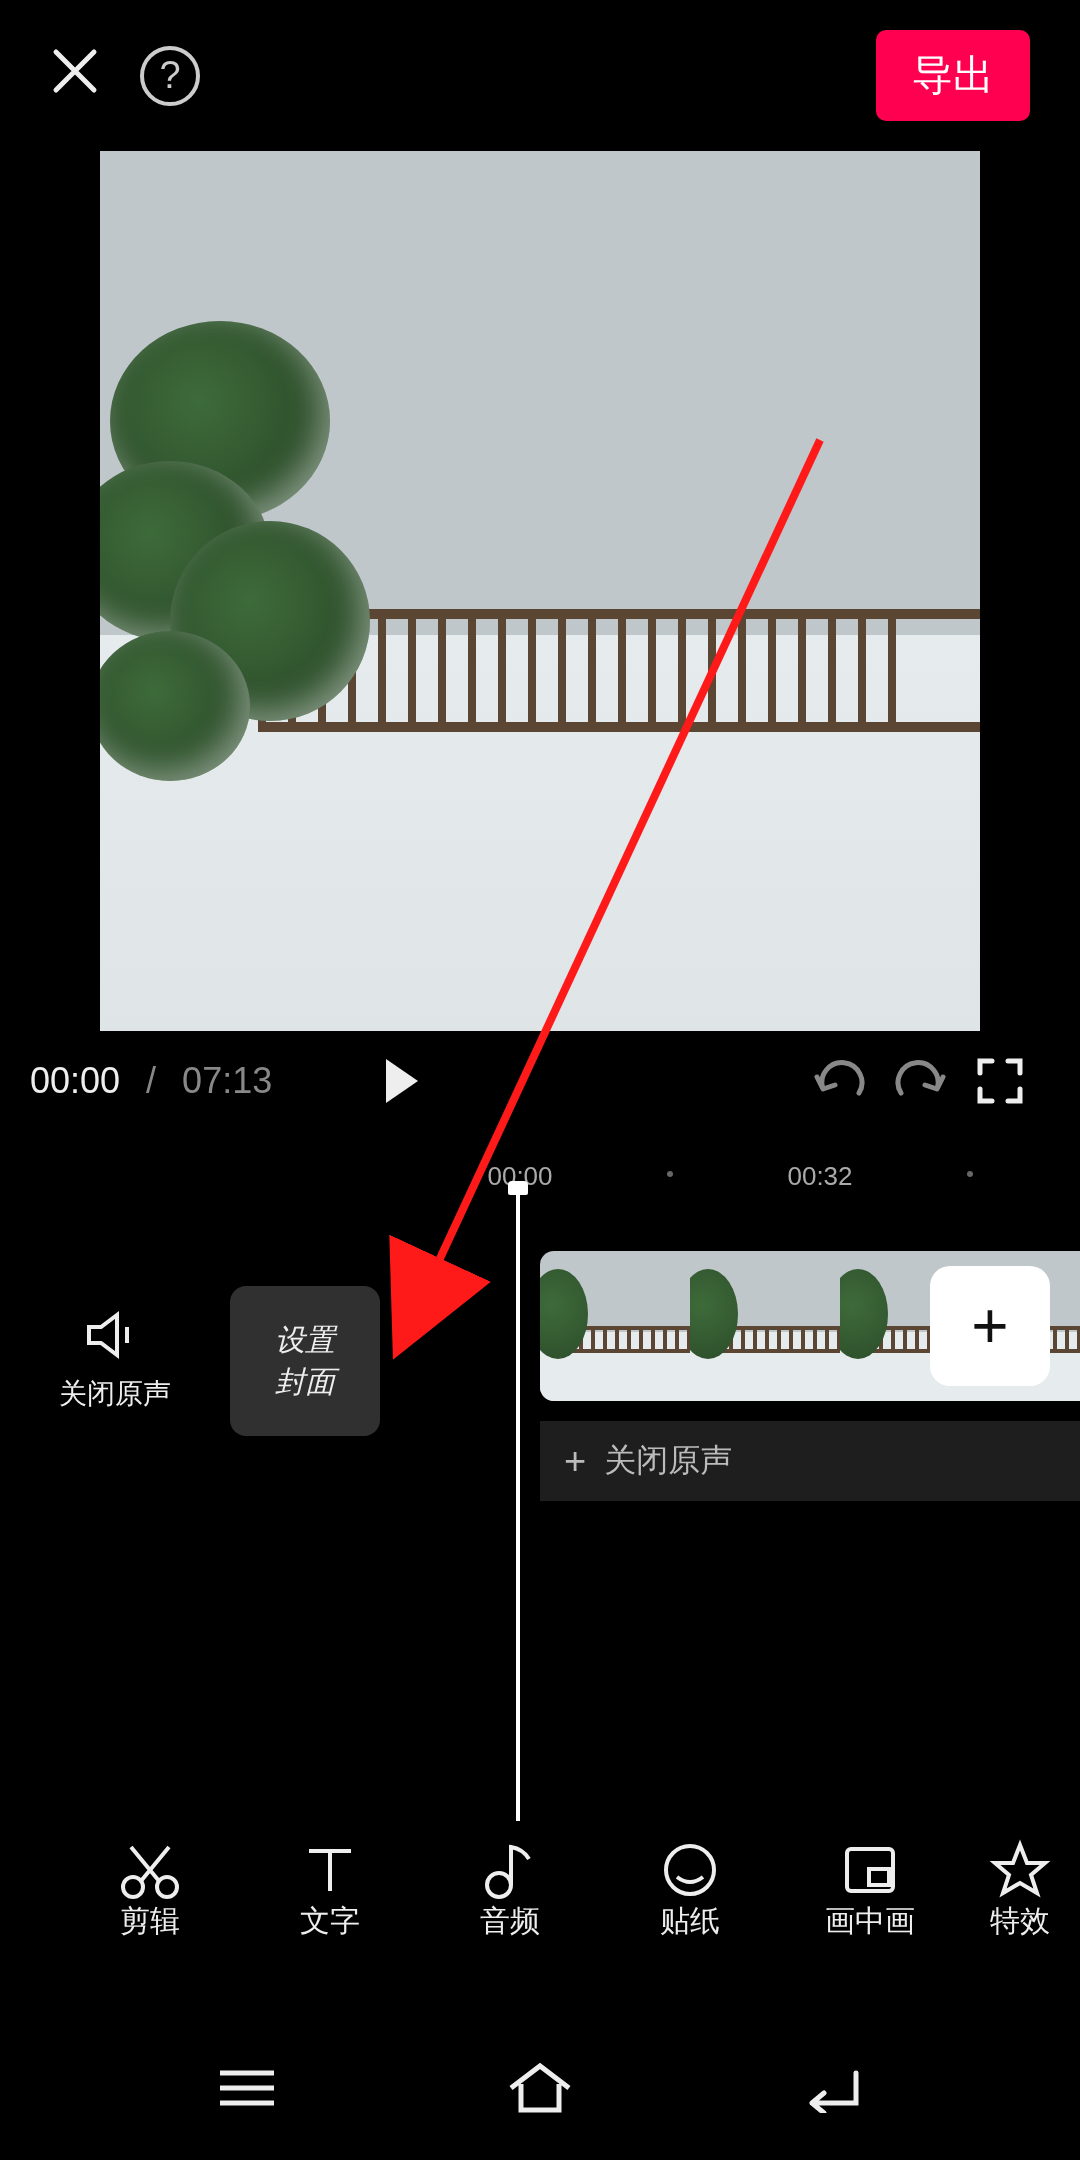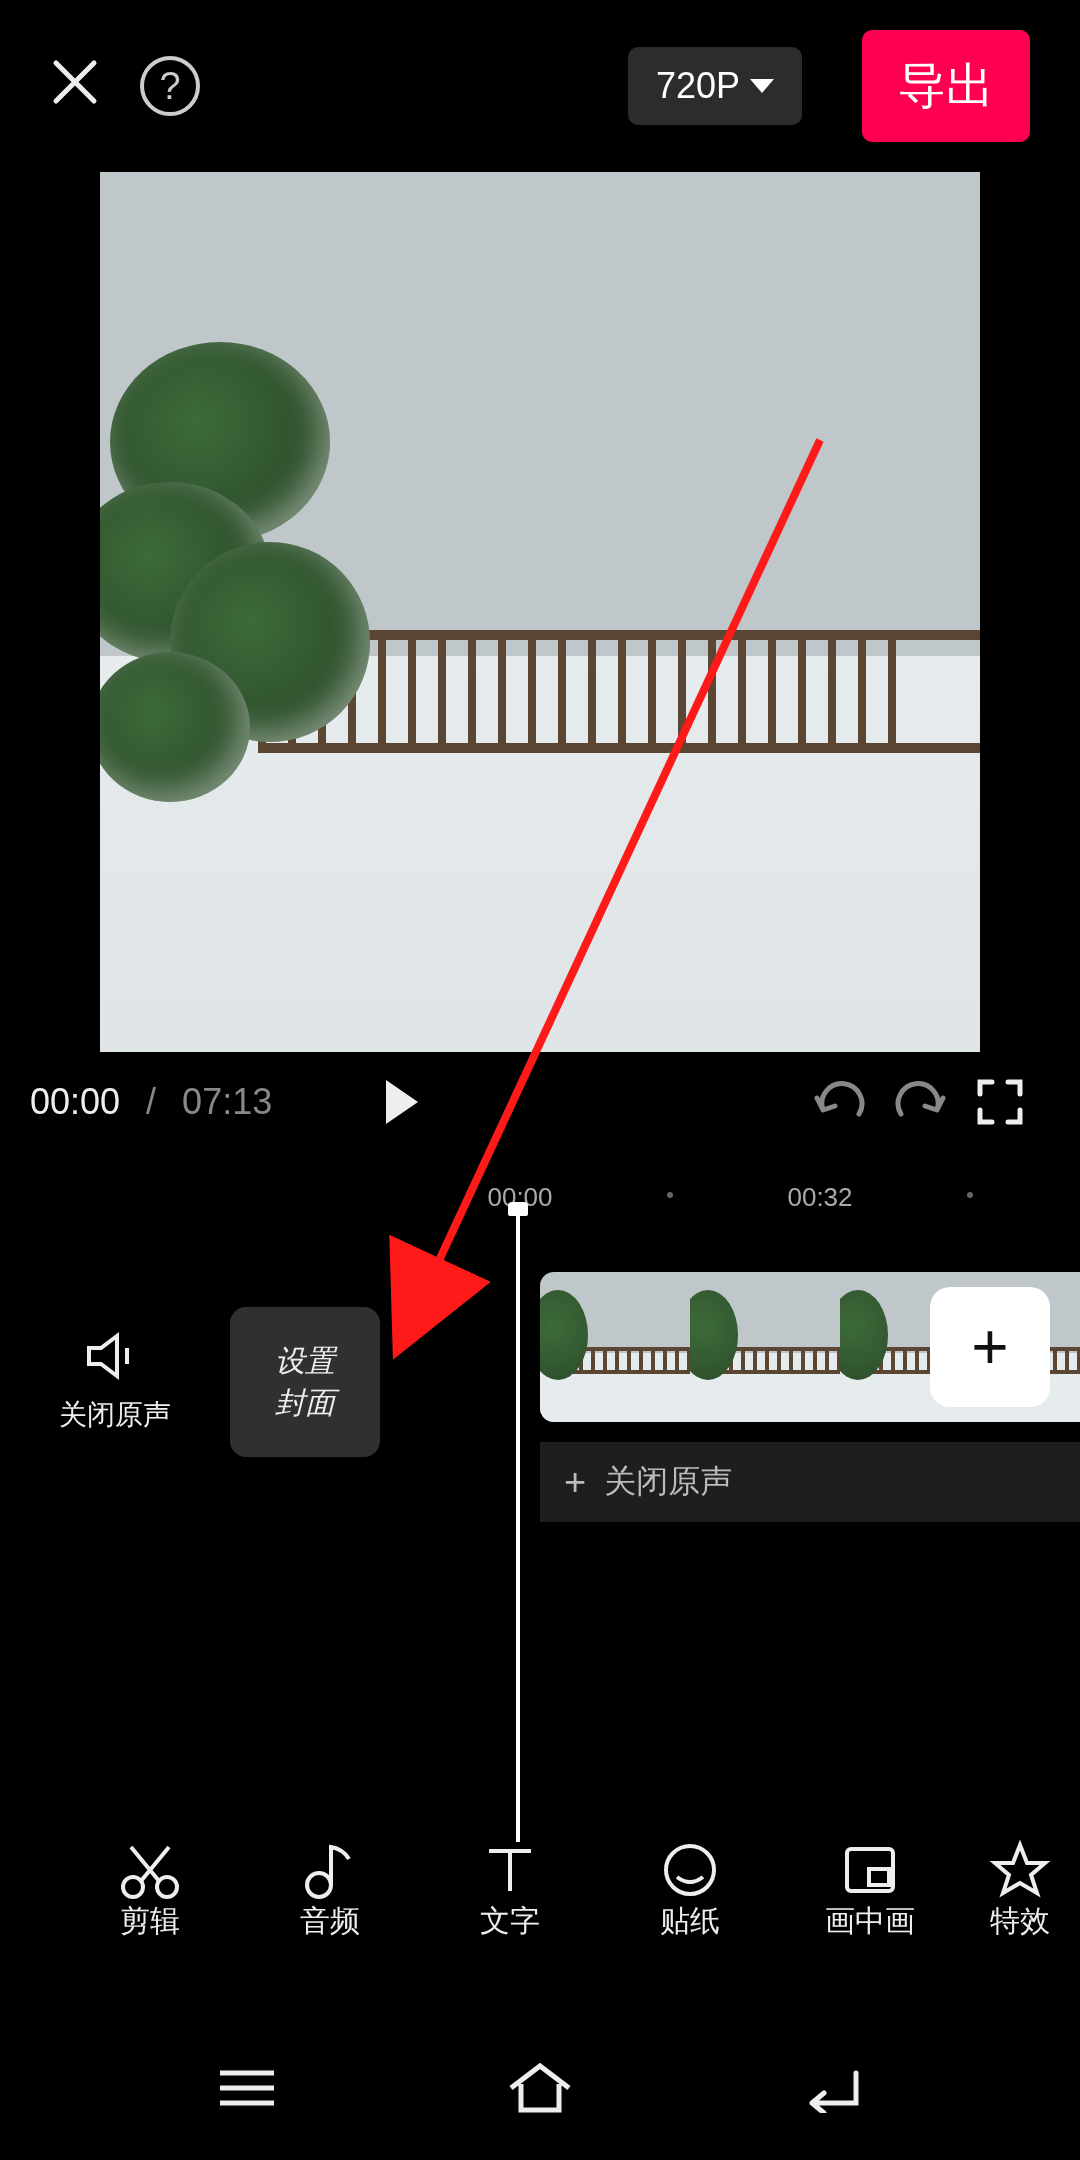--- a/index.html
+++ b/index.html
@@ -6,21 +6,21 @@
   html, body { width: 1080px; height: 2160px; background: #000; color: #fff; font-family: -apple-system, "PingFang SC", "Microsoft YaHei", sans-serif; overflow: hidden; }
   .screen { position: relative; width: 1080px; height: 2160px; display: flex; flex-direction: column; }
 
   
   .topbar { display: flex; align-items: center; padding: 30px 50px 30px 50px; gap: 40px; }
   .topbar .x-btn { font-size: 60px; font-weight: 300; color: #eee; cursor: pointer; }
   .topbar .help-btn { width: 60px; height: 60px; border: 4px solid #ccc; border-radius: 50%; display: flex; align-items: center; justify-content: center; font-size: 38px; color: #ccc; cursor: pointer; }
   .topbar .spacer { flex: 1; }
   .res-btn { background: #2c2c2c; color: #fff; font-size: 36px; padding: 18px 28px; border-radius: 10px; display: flex; align-items: center; gap: 10px; cursor: pointer; }
   .res-btn .tri { width: 0; height: 0; border-left: 12px solid transparent; border-right: 12px solid transparent; border-top: 14px solid #fff; }
-  .export-btn { background: #ff0050; color: #fff; font-size: 48px; padding: 24px 36px; border-radius: 10px; margin-left: 20px; cursor: pointer; }
+  .export-btn { background: #ff0050; color: #fff; font-size: 41px; padding: 18px 36px; border-radius: 10px; margin-left: 20px; cursor: pointer; }
 
   
   .preview-wrap { padding: 0 100px; }
   .preview { width: 880px; height: 880px; background: #bfc7cb; position: relative; overflow: hidden; }
   .snow-ground { position: absolute; left:0; right:0; bottom:0; height: 45%; background: linear-gradient(#e6ebee,#dfe4e7); }
   .rail { position: absolute; left: 18%; right: -5%; top: 52%; height: 14%; display: flex; }
   .rail:before { content:""; position:absolute; left:0; right:0; top:0; height:10px; background:#5a4632; }
   .rail:after  { content:""; position:absolute; left:0; right:0; bottom:0; height:10px; background:#5a4632; }
   .post { width: 8px; height:100%; background:#5a4632; margin-right: 22px; }
   .tree { position:absolute; left:-30px; top:110px; width:320px; height:520px; }
@@ -86,24 +86,20 @@
   <div class="topbar">
     <div class="x-btn">
       <svg width="50" height="50" viewBox="0 0 50 50">
           <path d="M6 6 L44 44 M44 6 L6 44" stroke="#eee" stroke-width="5" fill="none" stroke-linecap="round"></path>
         </svg>
     </div>
     <div class="help-btn">
       <span>?</span>
     </div>
     <div class="spacer"></div>
-    <div class="res-btn">
-      <span>720P</span>
-      <span class="tri"></span>
-    </div>
     <div class="export-btn">导出</div>
   </div>
 
   <div class="preview-wrap">
     <div class="preview">
       <div class="snow-ground"></div>
       <div class="rail">
         <div class="post"></div>
           <div class="post"></div>
           <div class="post"></div>
@@ -222,30 +218,30 @@
     <div class="tool">
       <svg width="62" height="62" viewBox="0 0 62 62">
           <circle cx="14" cy="48" r="10"></circle>
           <circle cx="48" cy="48" r="10"></circle>
           <path d="M22 42 L50 8 M40 42 L12 8"></path>
         </svg>
       <span class="tool-label">剪辑</span>
     </div>
     <div class="tool">
       <svg width="62" height="62" viewBox="0 0 62 62">
+          <path d="M10 12 L52 12 M31 12 L31 52"></path>
+        </svg>
+      <span class="tool-label">文字</span>
+    </div>
+    <div class="tool">
+      <svg width="62" height="62" viewBox="0 0 62 62">
           <circle cx="20" cy="46" r="12"></circle>
           <path d="M32 46 L32 8 Q44 10 50 20"></path>
         </svg>
       <span class="tool-label">音频</span>
-    </div>
-    <div class="tool">
-      <svg width="62" height="62" viewBox="0 0 62 62">
-          <path d="M10 12 L52 12 M31 12 L31 52"></path>
-        </svg>
-      <span class="tool-label">文字</span>
     </div>
     <div class="tool">
       <svg width="62" height="62" viewBox="0 0 62 62">
           <circle cx="31" cy="31" r="24"></circle>
           <path d="M18 38 Q31 48 44 38"></path>
         </svg>
       <span class="tool-label">贴纸</span>
     </div>
     <div class="tool">
       <svg width="62" height="62" viewBox="0 0 62 62">

